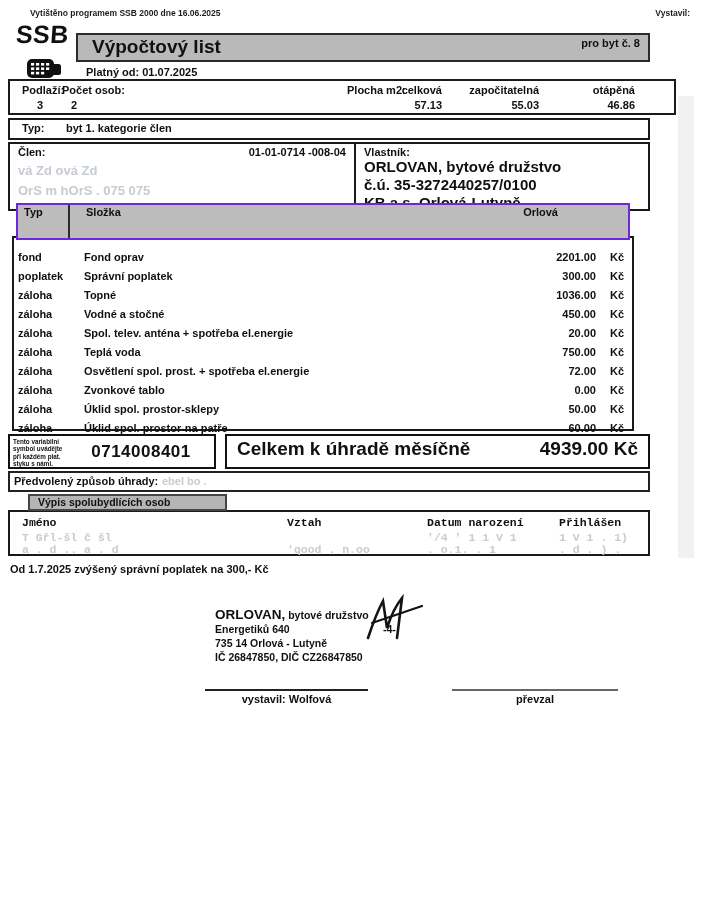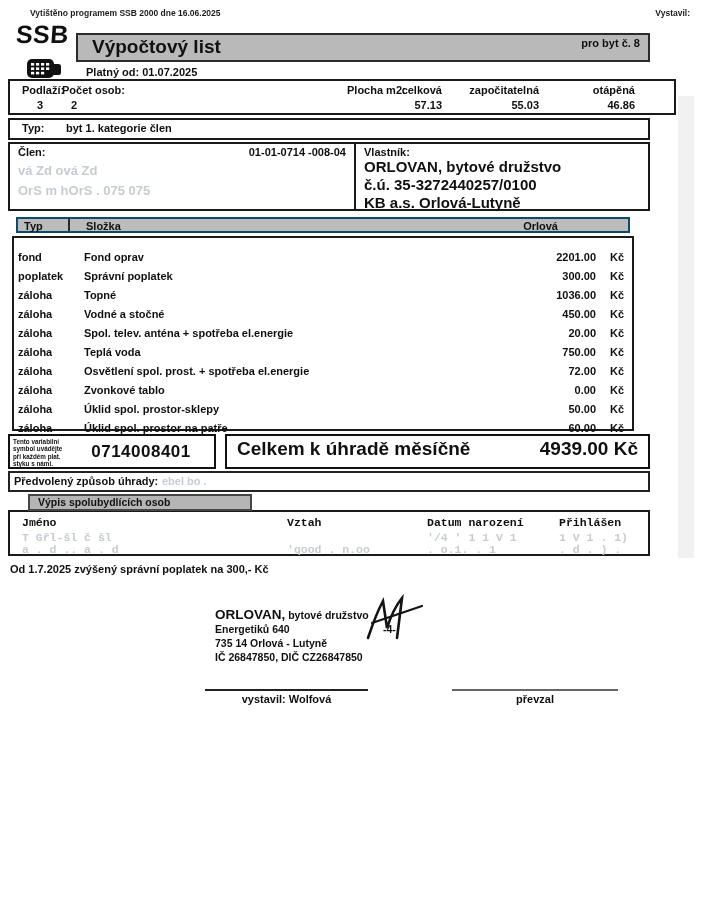--- a/index.html
+++ b/index.html
@@ -39,22 +39,22 @@
   .clen-l{left:8px;top:2px;font-size:11px;font-weight:700;}
   .clen-code{left:140px;top:2px;width:196px;text-align:right;font-size:11px;font-weight:700;}
   .ghost{color:#c6ccd2;filter:blur(.6px);font-weight:700;}
   .mg1{left:8px;top:19px;font-size:13px;}
   .mg2{left:8px;top:39px;font-size:13px;}
   .vlast-l{left:354px;top:2px;font-size:11px;font-weight:700;}
   .own0{left:354px;top:14px;font-size:15px;font-weight:700;}
   .own1{left:354px;top:32px;font-size:15px;font-weight:700;}
   .own2{left:354px;top:50px;font-size:15px;font-weight:700;}
   
-  .charges-tab{left:16px;top:217px;width:614px;height:16px;background:#bcbcbc;
-               border:2px solid #0c4a6e;box-sizing:border-box;z-index:2;}
+  .charges-tab{left:16px;top:203px;width:614px;height:37px;background:#bcbcbc;
+               border:2px solid #6d28d9;box-sizing:border-box;z-index:2;}
   .charges-tab span{position:absolute;top:1px;font-size:11px;font-weight:700;}
   .ct-typ{left:6px;} .ct-sl{left:68px;} .ct-uh{right:70px;}
   .ct-div{position:absolute;left:50px;top:0;bottom:0;width:1.5px;background:#2b2b2b;}
   .charges-body{left:12px;top:236px;width:622px;height:195px;border:2px solid #1a1a1a;
                 box-sizing:border-box;padding-top:13px;}
   .crow{position:relative;height:19px;}
   .crow span{position:absolute;top:0;font-size:11px;font-weight:700;white-space:nowrap;}
   .crow .t{left:4px;} .crow .s{left:70px;}
   .crow .a{right:36px;} .crow .c{right:8px;}
   
@@ -63,21 +63,21 @@
   .vs-num{position:absolute;left:58px;top:0;width:146px;height:30px;text-align:center;
           font-size:17px;font-weight:700;line-height:31px;letter-spacing:.5px;}
   .total-box{left:225px;top:434px;width:425px;height:35px;border:2.5px solid #111;box-sizing:border-box;}
   .total-l{position:absolute;left:10px;top:2px;font-size:19px;font-weight:700;}
   .total-a{position:absolute;right:10px;top:2px;font-size:19px;font-weight:700;}
   
   .payment-box{left:8px;top:471px;width:642px;height:21px;border:2px solid #222;box-sizing:border-box;}
   .pay-l{position:absolute;left:4px;top:2px;font-size:11px;font-weight:700;}
   .pay-ghost{position:absolute;left:152px;top:2px;font-size:11px;}
   
-  .cohab-tab{left:28px;top:494px;width:224px;height:17px;background:#b5b5b5;
+  .cohab-tab{left:28px;top:494px;width:199px;height:17px;background:#b5b5b5;
              border:2px solid #454545;box-sizing:border-box;z-index:2;}
   .cohab-tab span{position:absolute;left:8px;top:0;font-size:10.5px;font-weight:700;}
   .cohab-box{left:8px;top:510px;width:642px;height:46px;border:2px solid #1a1a1a;box-sizing:border-box;}
   .cohab-box span{position:absolute;font-family:"Liberation Mono",monospace;font-size:11.5px;
                   font-weight:700;white-space:nowrap;text-align:right;}
   .ch-r0{top:4px;} .ch-r1{top:19px;font-size:10px;} .ch-r2{top:31px;font-size:10px;}
   .ch-c0{left:12px;} .ch-c1{left:277px;} .ch-c2{left:417px;} .ch-c3{left:549px;}
   .cohab-box .ghost{filter:blur(.7px);}
   
   .note{left:10px;top:563px;font-size:11px;font-weight:600;}

